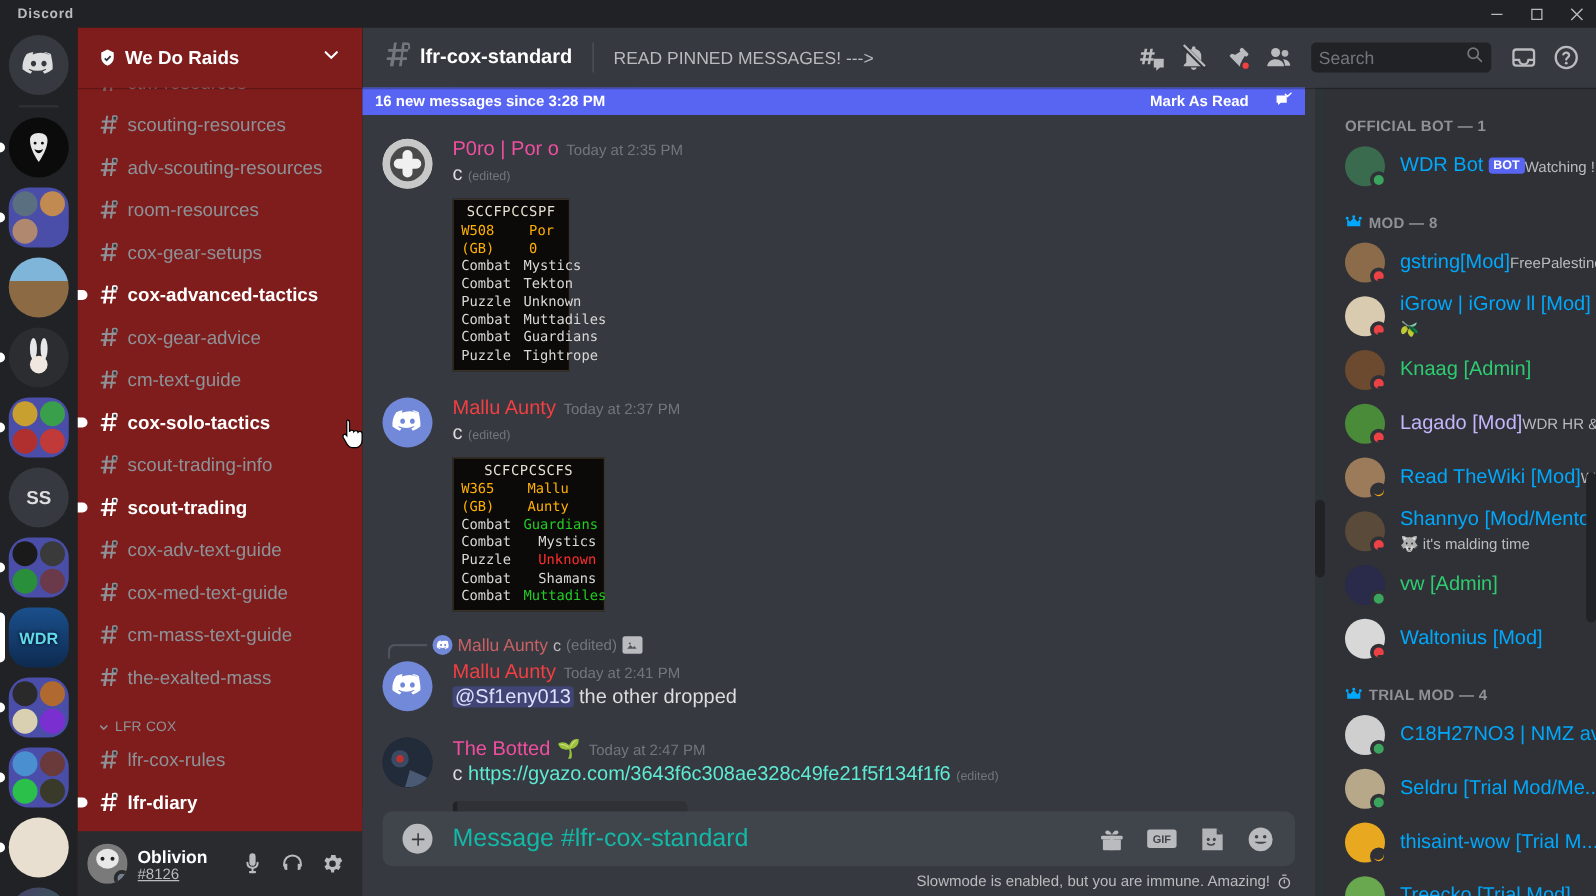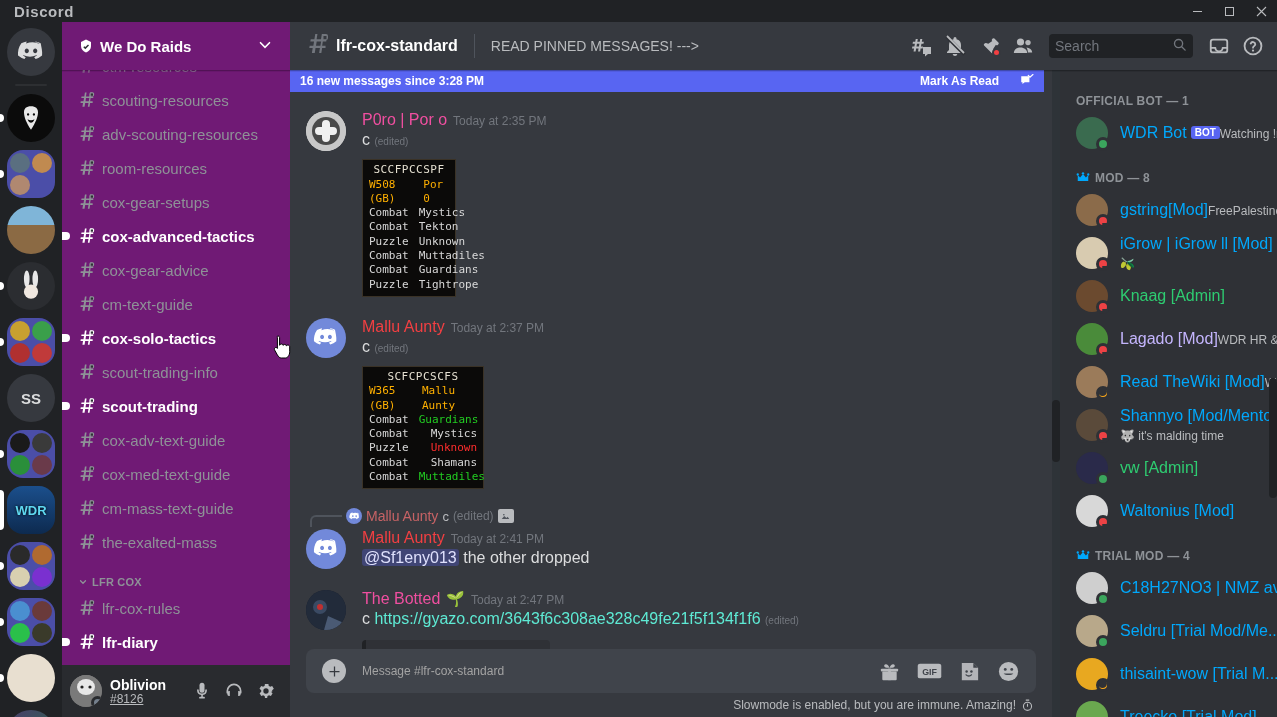--- a/index.html
+++ b/index.html
@@ -11,21 +11,21 @@
     -webkit-font-smoothing: antialiased;
   }
 
   
   .titlebar {
     height: 22px; background: #202225;
     display: flex; align-items: center;
     position: relative; z-index: 50;
   }
   .titlebar .app-title {
-    font-size: 15px; font-weight: bold; color: #b9bbbe;
+    font-size: 11px; font-weight: bold; color: #b9bbbe;
     letter-spacing: .6px; padding-left: 14px;
   }
   .win-controls { margin-left: auto; display: flex; height: 22px; }
   .win-btn {
     width: 32px; height: 22px; display: flex; align-items: center; justify-content: center;
     color: #b9bbbe;
   }
   .win-btn svg { display: block; }
 
   
@@ -52,34 +52,34 @@
     display: flex; align-items: center; justify-content: center;
     color: #dcddde; font-size: 15px; font-weight: bold;
     position: relative;
   }
   .rail-icon.sq { border-radius: 16px; }
   .rail-sep { height: 2px; width: 32px; background: #2d2f32; margin: 0 auto 8px; border-radius: 1px; }
   .quad { width:100%; height:100%; display:grid; grid-template-columns:1fr 1fr; grid-template-rows:1fr 1fr; gap:2px; padding:3px; }
   .quad > i { border-radius: 50%; display:block; }
 
   
-  .sidebar { width: 228px; flex: 0 0 228px; background: #701a75; display: flex; flex-direction: column; }
+  .sidebar { width: 228px; flex: 0 0 228px; background: #7f1d1d; display: flex; flex-direction: column; }
   .guild-header {
     height: 48px; flex: 0 0 48px; display: flex; align-items: center;
     padding: 0 16px; color: #fff; font-size: 15px; font-weight: bold;
     box-shadow: 0 1px 0 rgba(4,4,5,.2), 0 1.5px 0 rgba(6,6,7,.05), 0 2px 0 rgba(4,4,5,.05);
     cursor: pointer;
   }
   .guild-badge { margin-right: 6px; display: inline-flex; }
   .guild-name { flex: 1; overflow: hidden; white-space: nowrap; text-overflow: ellipsis; }
   .chan-scroll { flex: 1; overflow: hidden; padding-bottom: 8px; position: relative; }
   .cat {
     display: flex; align-items: center; gap: 4px;
     padding: 16px 8px 4px 16px; color: #8e9297;
-    font-size: 11px; font-weight: 700; letter-spacing: .02em; text-transform: uppercase;
+    font-size: 11px; font-weight: 400; letter-spacing: .02em; text-transform: uppercase;
     cursor: pointer;
   }
   .chan {
     display: flex; align-items: center; height: 32px;
     margin: 0 8px 2px; padding: 0 8px; border-radius: 4px;
     color: #8e9297; font-size: 15px; cursor: pointer; position: relative;
   }
   .chan.unread { color: #fff; font-weight: bold; }
   .chan-label { flex: 1; overflow: hidden; white-space: nowrap; text-overflow: ellipsis; }
   .unread-dot {
@@ -203,21 +203,21 @@
   .composer-wrap { padding: 0 16px 0; flex: 0 0 auto; background: #36393f; }
   .composer {
     background: #40444b; border-radius: 8px; min-height: 44px;
     display: flex; align-items: center; padding: 0 16px 0 0;
   }
   .plus {
     width: 24px; height: 24px; border-radius: 50%; background: #b9bbbe; color: #36393f;
     display: flex; align-items: center; justify-content: center; margin: 0 16px; flex: 0 0 24px;
     cursor: pointer; font-size: 18px; line-height: 0;
   }
-  .cinput { flex: 1; color: #a3a3a3; font-size: 12px; }
+  .cinput { flex: 1; color: #14b8a6; font-size: 20px; }
   .cicons { display: flex; align-items: center; gap: 16px; color: #b9bbbe; }
   .cicon { cursor: pointer; display: flex; }
   .slowmode {
     height: 24px; display: flex; align-items: center; justify-content: flex-end;
     gap: 5px; color: #b9bbbe; font-size: 12px; padding-right: 2px;
   }
 
   
   .members { width: 217px; flex: 0 0 217px; background: #2f3136; overflow: hidden; padding-top: 8px; }
   .mcat {

